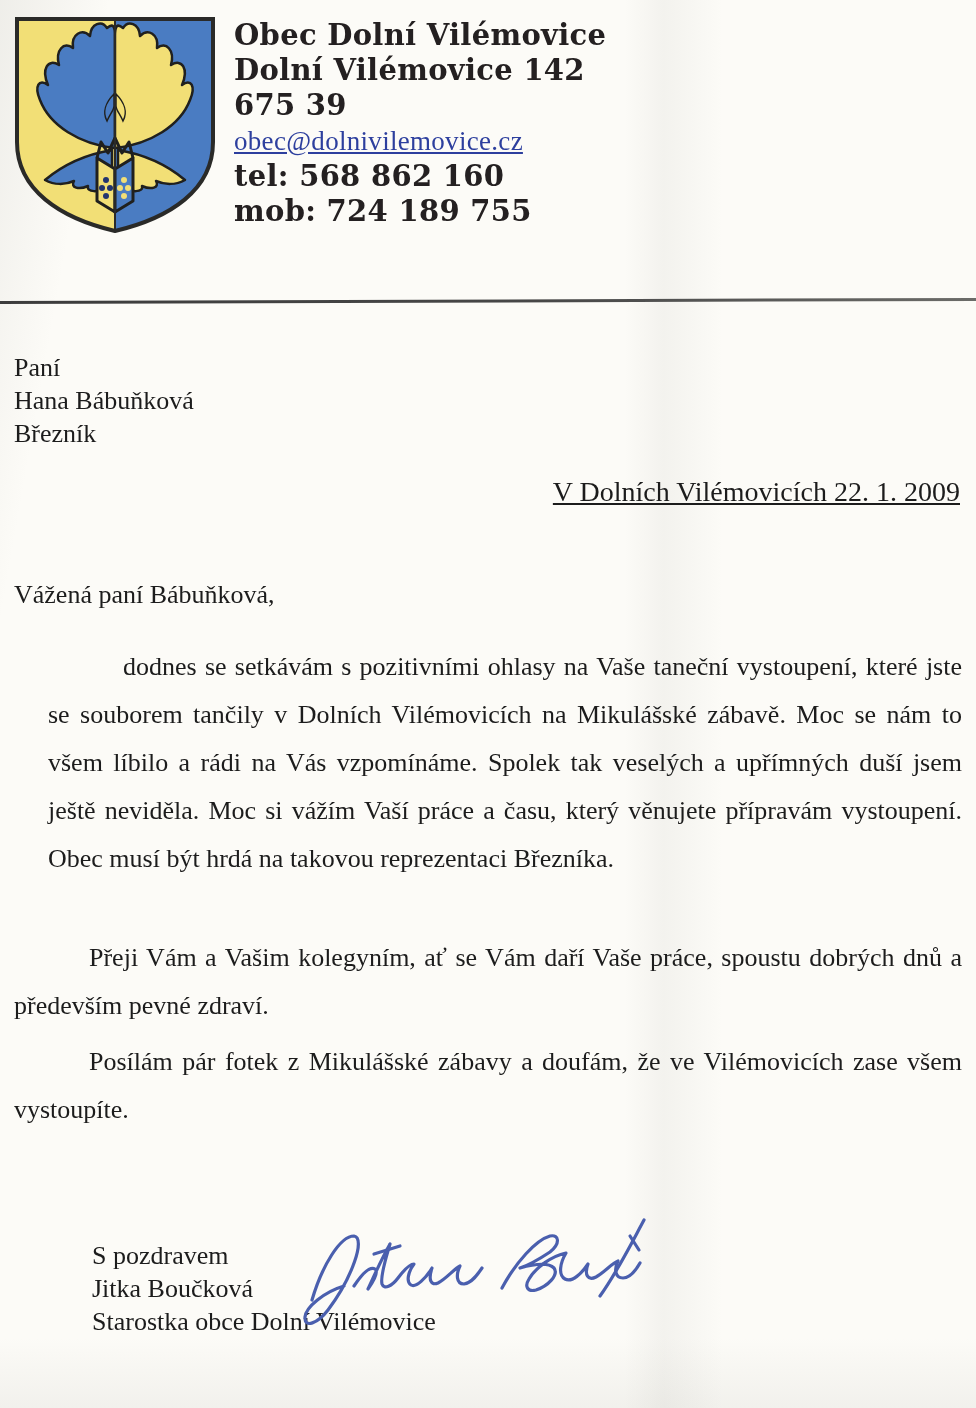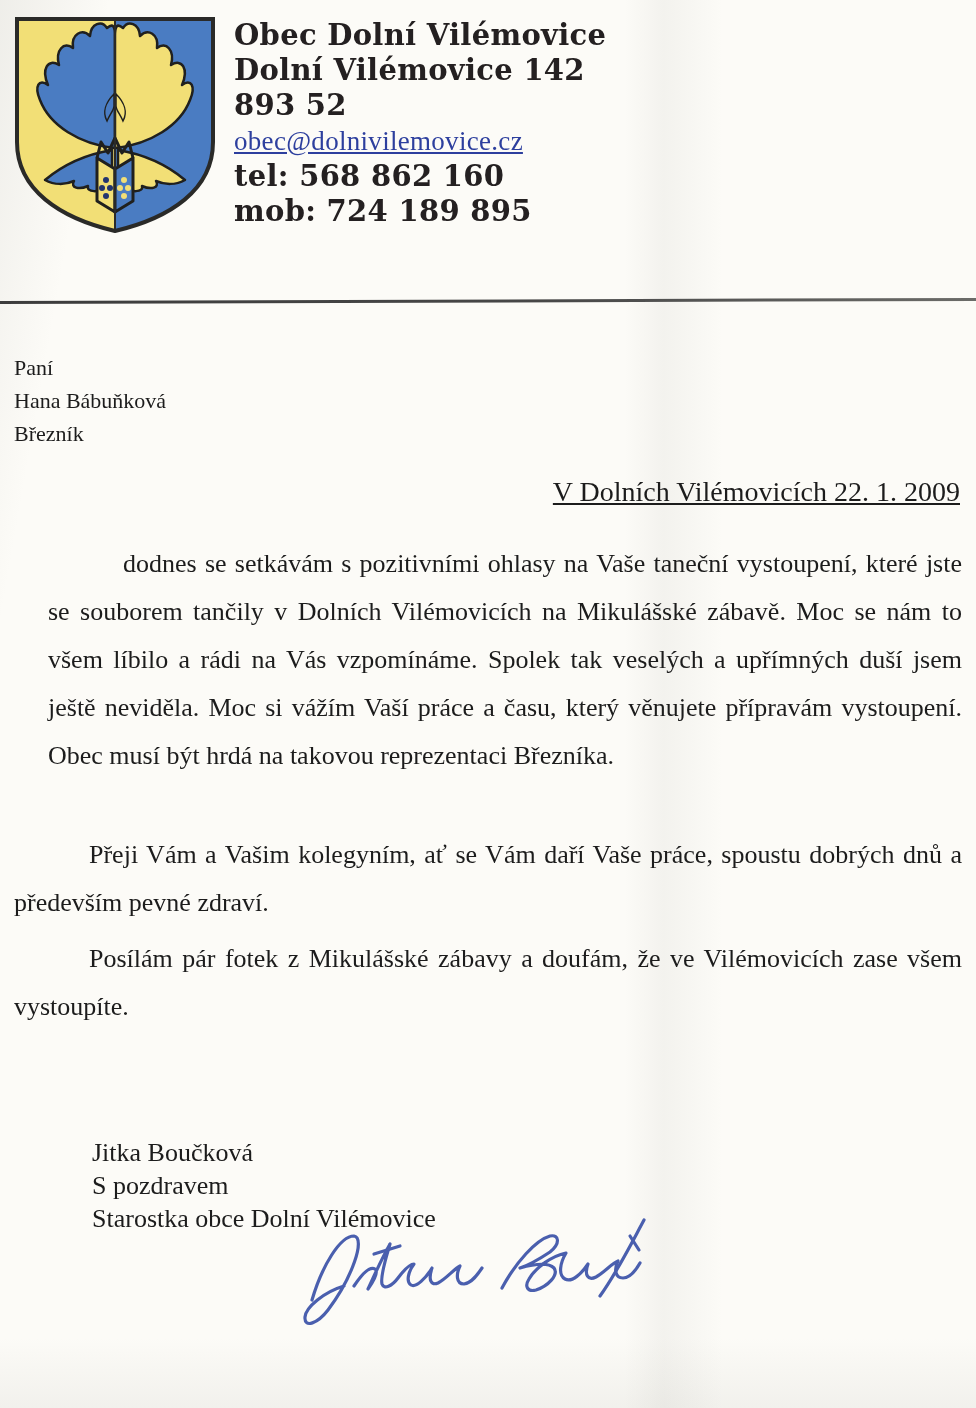--- a/index.html
+++ b/index.html
@@ -16,21 +16,21 @@
   }
   .letterhead { display:flex; align-items:flex-start; padding:14px 0 0 12px; }
   .coa { width:206px; height:224px; flex:0 0 auto; }
   .lh-text { margin-left:16px; padding-top:4px; font-family:"DejaVu Serif", serif; }
   .lh-line { font-size:29px; line-height:35px; font-weight:bold; color:#242021; letter-spacing:0.3px; }
   .lh-line.email-line { font-weight:normal; }
   .email { font-family:"Liberation Serif", serif; font-size:27px; color:#2d3f9e; text-decoration:underline;text-align:right; }
   .divider { margin-top:63px; height:2.5px; width:100%;
     background:linear-gradient(90deg,#3c3c3c,#474747 55%,#6b6b68 100%);
     transform:rotate(-0.18deg); transform-origin:left center; }
-  .recipient { margin:47px 14px 0 14px; font-size:22px; line-height:33px; }
+  .recipient { margin:47px 14px 0 14px; font-size:26px; line-height:33px; }
   .dateline { margin:27px 16px 0 0; font-size:28px; line-height:30px; text-align:right;text-decoration:underline; }
   .greeting { margin:73px 14px 0 14px; font-size:26px; line-height:30px; }
   .body-par { margin:0 14px; font-size:26px; line-height:48px; text-align:justify; text-indent:75px; }
   .par1 { margin-top:33px;margin-left:48px; }
   .par2 { margin-top:51px; }
   .par3 { margin-top:8px; }
   .signature-svg { position:absolute; left:278px; top:1196px; width:392px; height:142px; }
   .closing { margin:105px 14px 0 92px; font-size:26px; line-height:33px; }
 </style>
 </head>
@@ -76,37 +76,38 @@
             <circle cx="112" cy="182" r="3"></circle>
         </g>
       </g>
       <path d="M5,5 H201 V128 C201,176 158,204 103,217 C48,204 5,176 5,128 Z" fill="none" stroke-width="4" stroke="#2a2a28"></path>
       <line x1="103" y1="5" x2="103" y2="216" stroke-width="2" stroke="#2a2a28"></line>
     </svg>
 
     <div class="lh-text">
       <div class="lh-line">Obec Dolní Vilémovice</div>
       <div class="lh-line">Dolní Vilémovice 142</div>
-      <div class="lh-line">893 52</div>
+      <div class="lh-line">675 39</div>
       <div class="lh-line email-line"><span class="email">obec@dolnivilemovice.cz</span></div>
       <div class="lh-line">tel: 568 862 160</div>
-      <div class="lh-line">mob: 724 189 895</div>
+      <div class="lh-line">mob: 724 189 755</div>
     </div>
   </header>
 
   <div class="divider"></div>
 
   <section class="recipient">
     <div>Paní</div>
     <div>Hana Bábuňková</div>
     <div>Březník</div>
   </section>
 
   <div class="dateline">V Dolních Vilémovicích 22. 1. 2009</div>
 
+  <div class="greeting">Vážená paní Bábuňková,</div>
 
   <p class="body-par par1">dodnes se setkávám s pozitivními ohlasy na Vaše taneční vystoupení, které jste se souborem tančily v Dolních Vilémovicích na Mikulášské zábavě. Moc se nám to všem líbilo a rádi na Vás vzpomínáme. Spolek tak veselých a upřímných duší jsem ještě neviděla. Moc si vážím Vaší práce a času, který věnujete přípravám vystoupení. Obec musí být hrdá na takovou reprezentaci Březníka.</p>
   <p class="body-par par2">Přeji Vám a Vašim kolegyním, ať se Vám daří Vaše práce, spoustu dobrých dnů a především pevné zdraví.</p>
   <p class="body-par par3">Posílám pár fotek z Mikulášské zábavy a doufám, že ve Vilémovicích zase všem vystoupíte.</p>
 
   <svg class="signature-svg" viewBox="0 0 392 142" aria-hidden="true">
     <g fill="none" stroke-width="3.2" stroke-linecap="round" stroke-linejoin="round" stroke="#4a5fae">
       <path d="M34,104 C44,70 62,40 76,40 C88,42 74,82 50,114 C40,127 26,133 27,121 C28,111 46,96 66,90
            M76,90 C84,78 92,70 97,73 C101,76 95,86 90,93
            C96,80 104,62 112,48 C108,62 102,80 104,88 C106,94 114,90 120,82
@@ -116,18 +117,18 @@
       <path d="M224,92 C238,66 258,44 272,40 C282,38 282,48 272,56 C260,64 248,70 242,72
            C256,68 270,66 276,72 C281,79 270,90 258,94 C250,96 246,91 251,83
            C258,71 274,60 288,57 C282,67 280,79 287,83 C294,87 304,77 310,68
            C306,79 310,85 318,81 C327,76 334,67 340,65 C336,73 337,82 345,82 C352,82 358,74 362,67"></path>
       <path d="M322,100 C338,78 352,50 366,24"></path>
       <path d="M352,40 L361,54"></path>
     </g>
   </svg>
 
   <section class="closing">
+    <div>S pozdravem</div>
     <div>Jitka Boučková</div>
-    <div>S pozdravem</div>
     <div>Starostka obce Dolní Vilémovice</div>
   </section>
 
 </div>
 
 </body></html>

